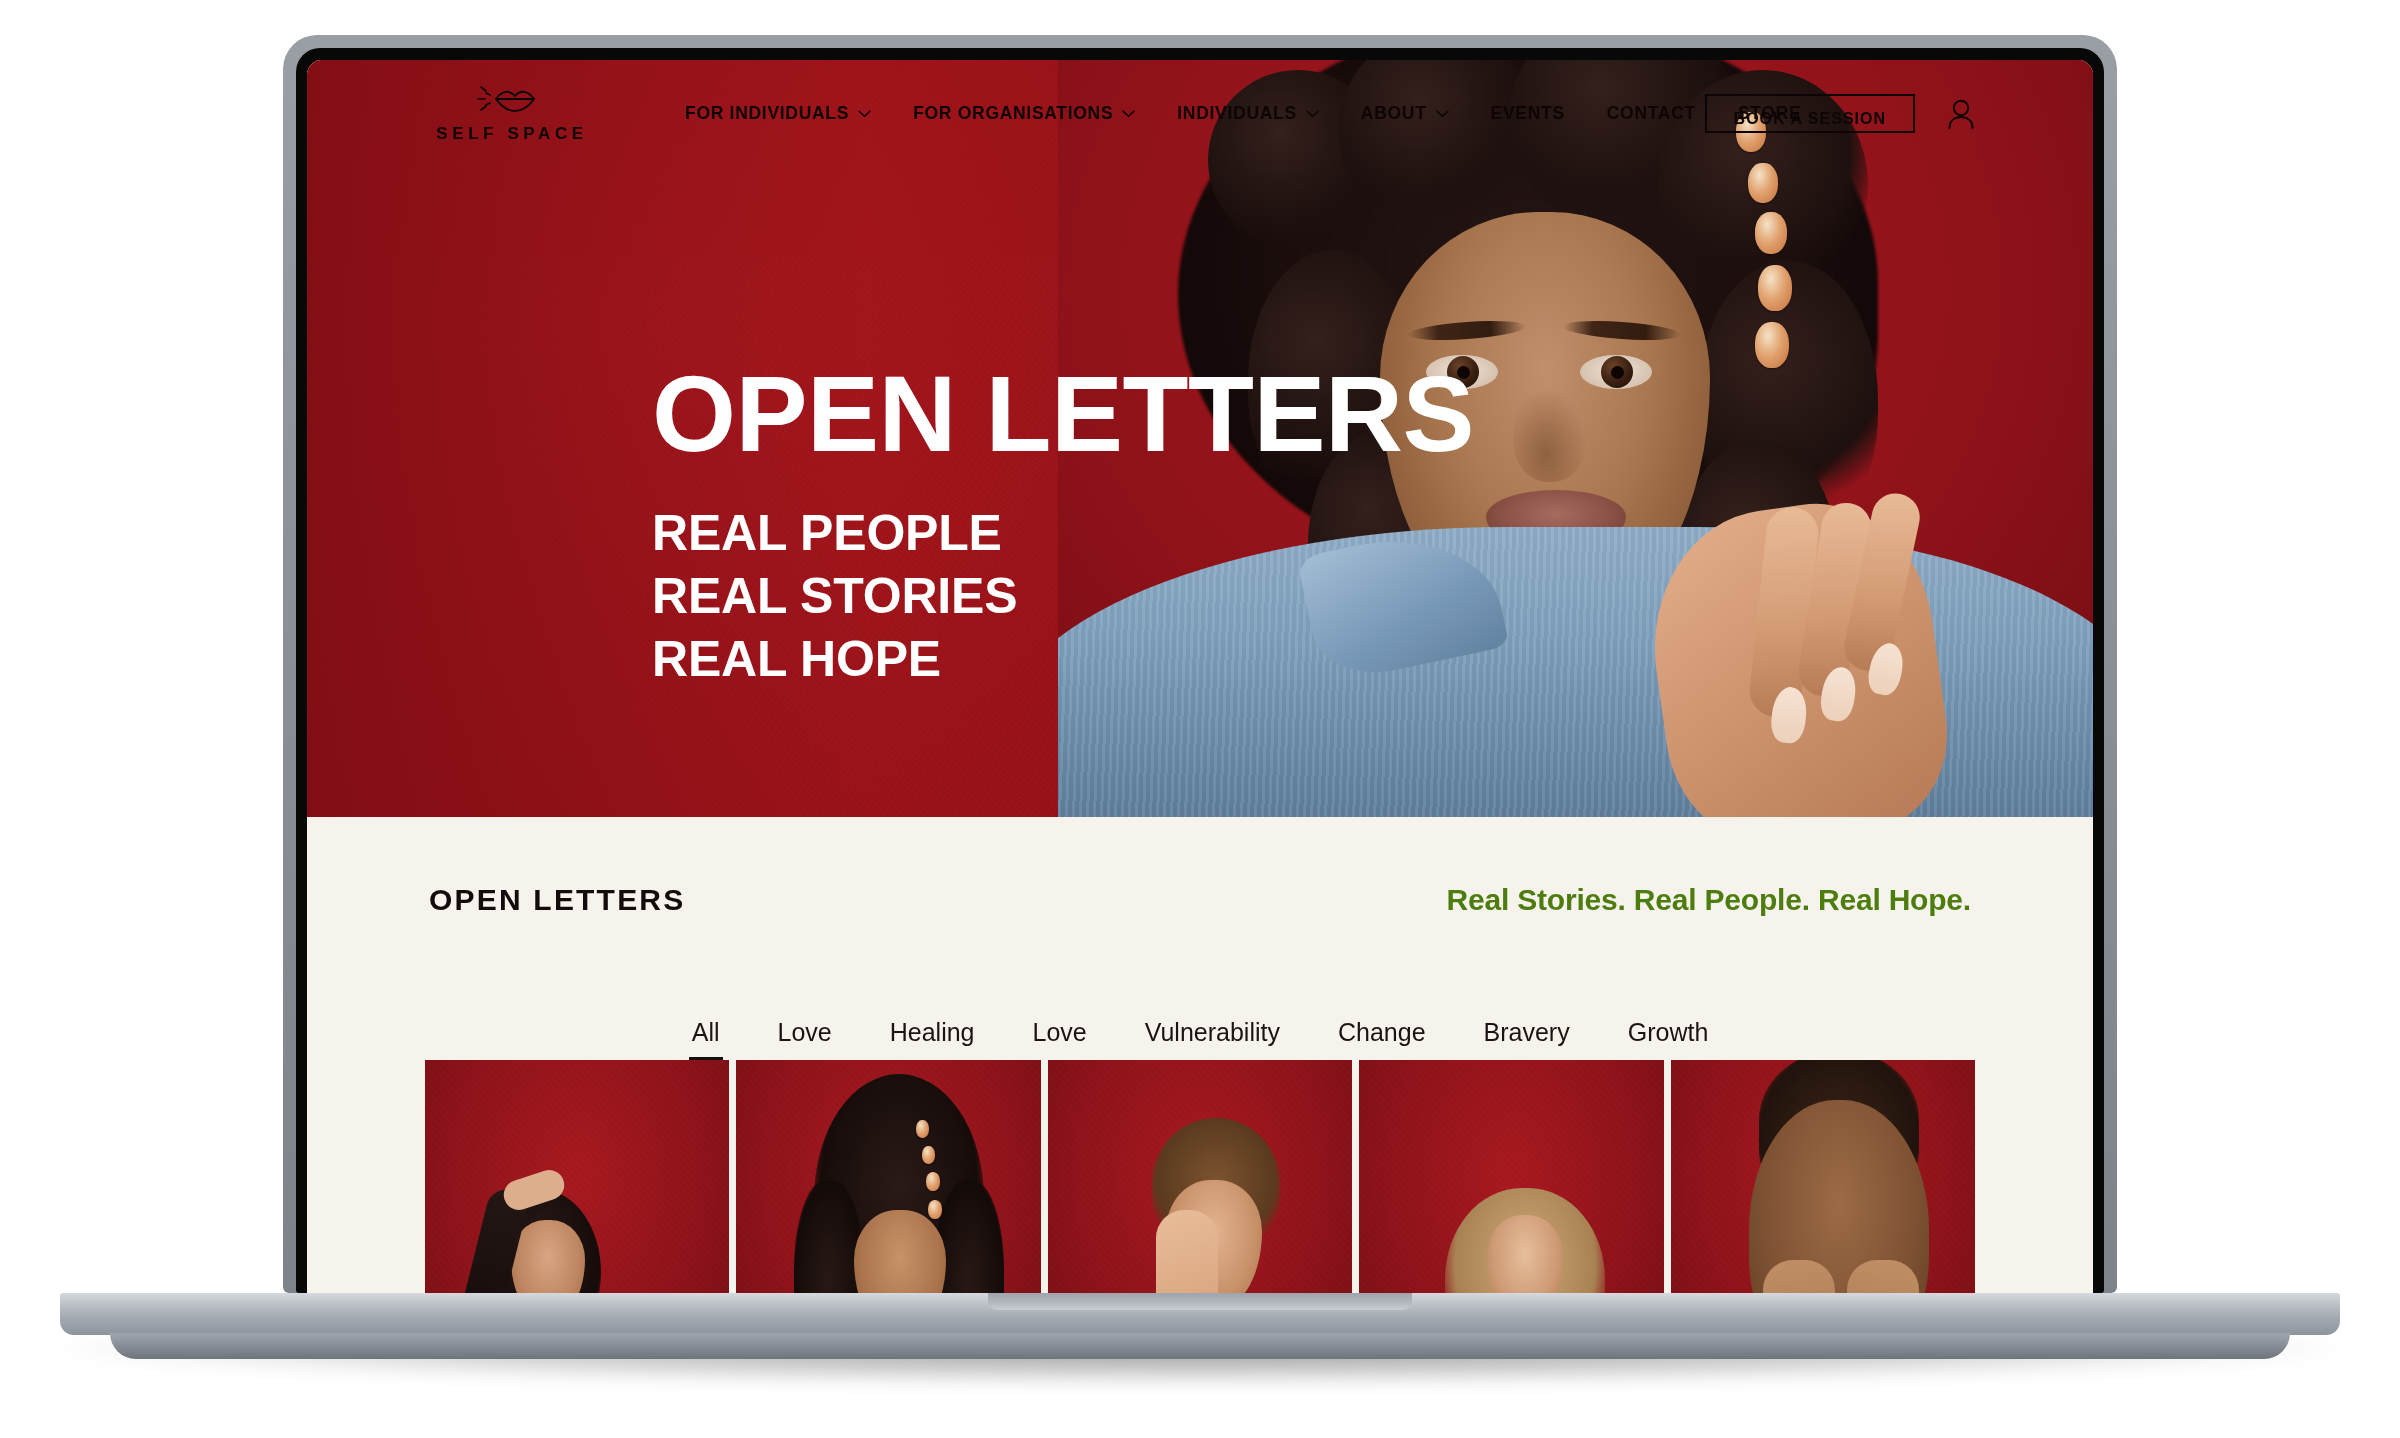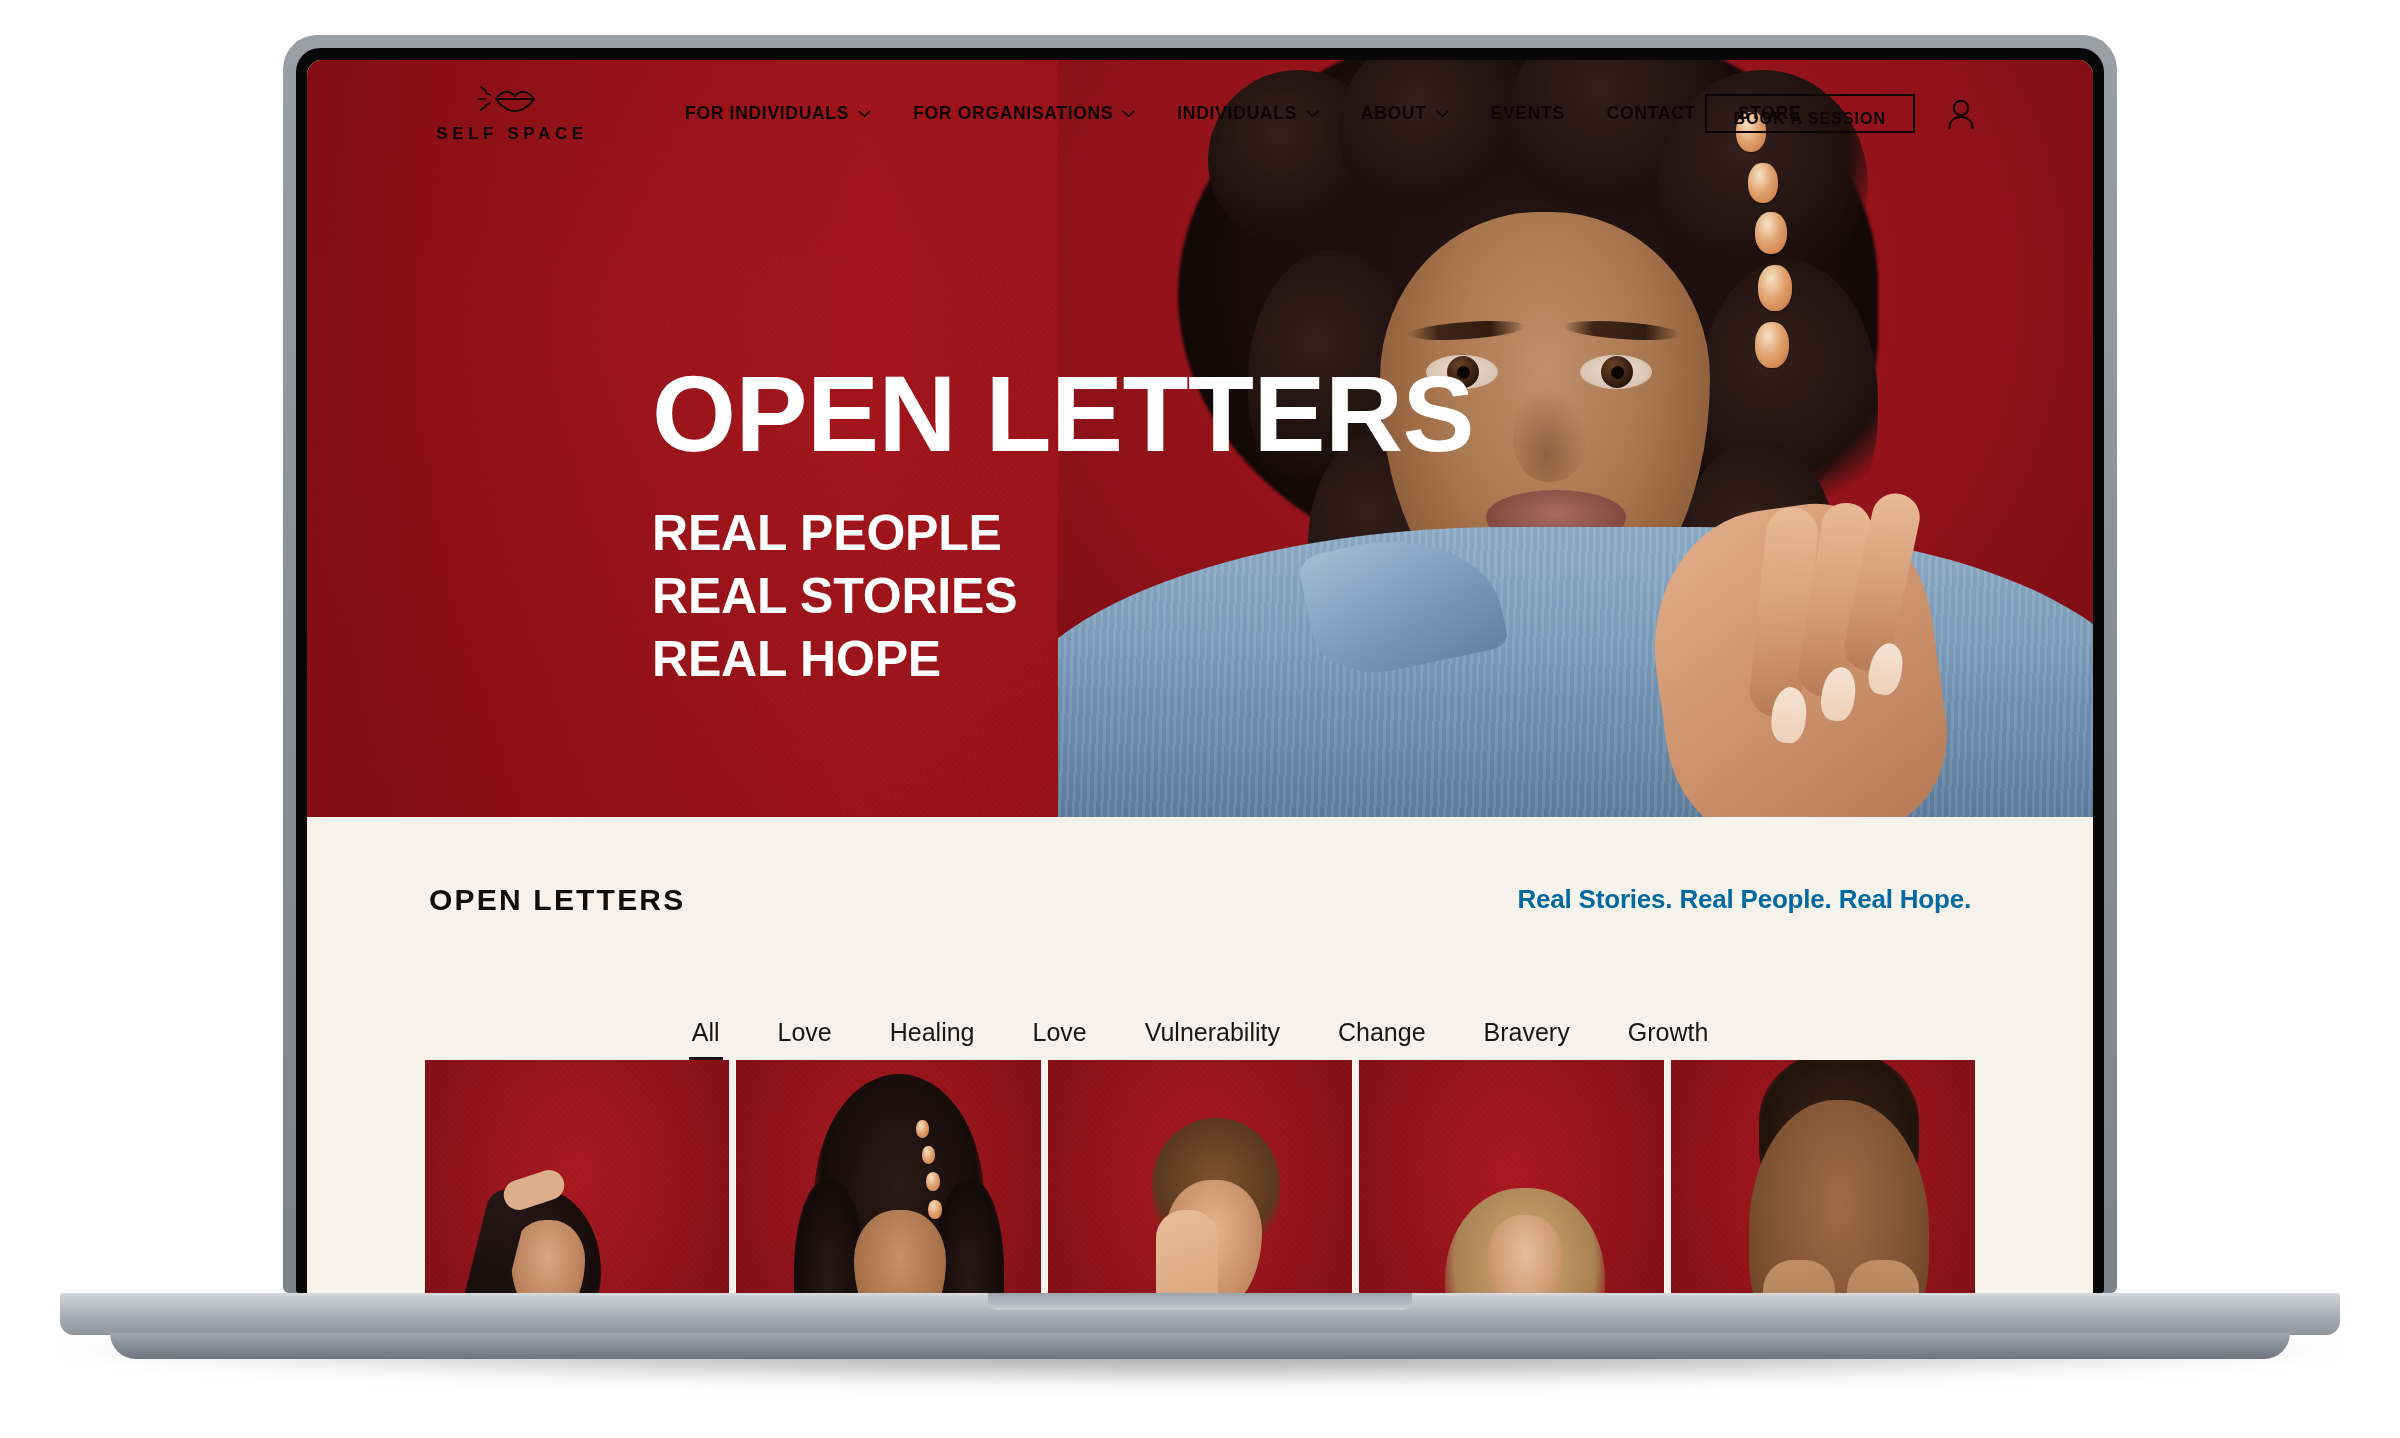--- a/index.html
+++ b/index.html
@@ -216,21 +216,21 @@
   
   .section-bar{
     position:relative; height:165px; background:#f6f3ec;
     display:flex; align-items:center; justify-content:space-between;
     padding:0 122px;
   }
   .section-title{
     font-size:30px; font-weight:700; letter-spacing:2.2px; color:#120c0c;
   }
   .section-tagline{
-    font-size:26px; font-weight:700; color:#0369a1; letter-spacing:-.2px;
+    font-size:30px; font-weight:700; color:#4d7c0f; letter-spacing:-.2px;
   }
 
   
   .tabs{
     display:flex; justify-content:center; align-items:flex-end;
     gap:0; background:#f6f3ec; height:78px;
   }
   .tab{
     position:relative; font-size:25px; color:#1a1414; cursor:pointer;
     padding:0 29px 13px; letter-spacing:0; white-space:nowrap;

